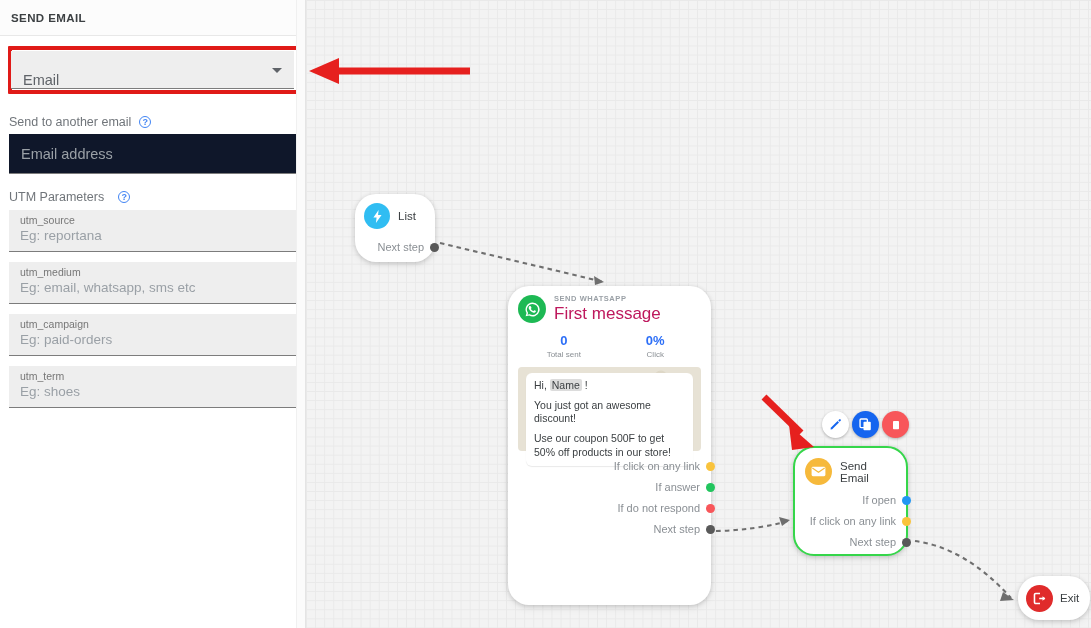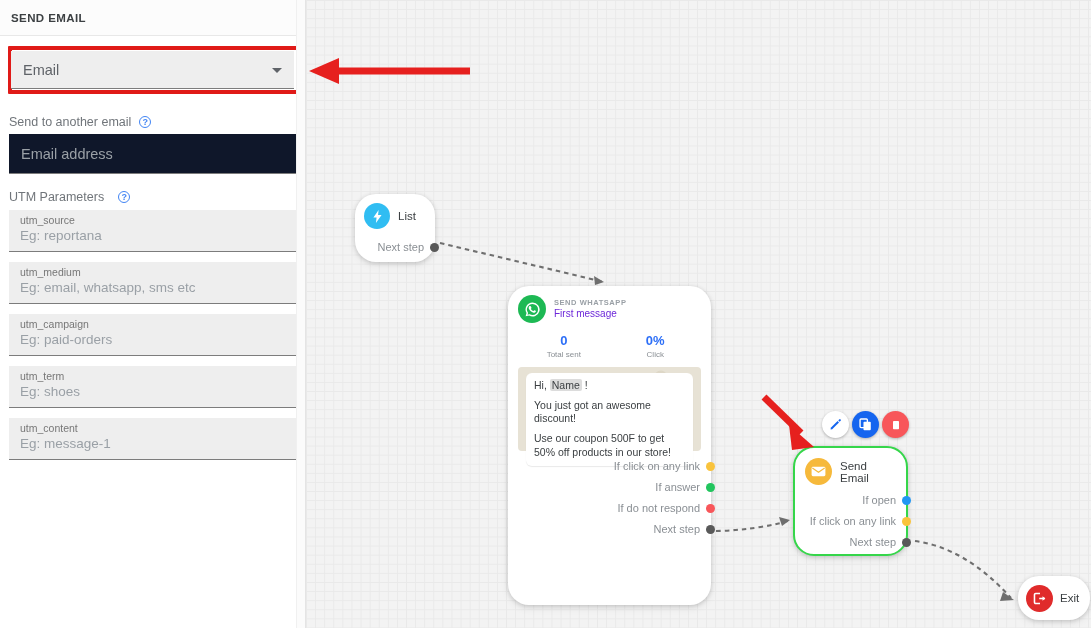--- a/index.html
+++ b/index.html
@@ -44,21 +44,21 @@
     width: 293px; height: 48px;
     border: 4px solid #e01a18;
     border-radius: 1px;
     pointer-events: none;
   }
   .select-field {
     position: relative;
     height: 38px;
     background: #eeeeee;
     border-bottom: 1px solid #7c7c7c;
-    display: flex; align-items: center;
+    display: flex; align-items: flex-end;
     padding: 0 12px;
     margin: 0 2px;
   }
   .select-field .value {
     font-size: 14.5px; color: #5f6368;
   }
   .caret {
     position: absolute; right: 12px; top: 50%;
     margin-top: -2px;
     width: 0; height: 0;
@@ -160,21 +160,21 @@
   #node-list .port-row { margin-top: 12px; margin-right: -13px; }
 
   
   #node-wa { left: 202px; top: 286px; width: 203px; height: 319px; padding: 9px 10px 0 10px; }
   #node-wa .circ-icon { background: #1db954; width: 28px; height: 28px; }
   #node-wa .wa-text { line-height: 1.05; }
   #node-wa .kicker {
     font-size: 7.5px; letter-spacing: .55px; color: #9aa0a6;
     font-weight: bold; text-transform: uppercase;
   }
-  #node-wa .nname { font-size: 10px; color: #6d28d9; margin-top: 2px; }
+  #node-wa .nname { font-size: 17px; color: #be185d; margin-top: 2px; }
   .stats { display: flex; margin-top: 10px; }
   .stat { flex: 1; text-align: center; }
   .stat .num { font-size: 13px; color: #2d6ff7; font-weight: bold; }
   .stat .cap { font-size: 8px; color: #8a8f94; margin-top: 2px; }
   .bubble-wrap {
     margin-top: 8px;
     background:
       radial-gradient(circle at 15% 25%, rgba(200,190,165,.35) 0 3px, transparent 4px),
       radial-gradient(circle at 78% 12%, rgba(200,190,165,.3) 0 6px, transparent 7px),
       radial-gradient(circle at 88% 62%, rgba(200,190,165,.3) 0 8px, transparent 9px),
@@ -281,24 +281,20 @@
         <div class="v">Eg: email, whatsapp, sms etc</div>
       </div>
       <div class="utm-field">
         <div class="k">utm_campaign</div>
         <div class="v">Eg: paid-orders</div>
       </div>
       <div class="utm-field">
         <div class="k">utm_term</div>
         <div class="v">Eg: shoes</div>
       </div>
-      <div class="utm-field">
-        <div class="k">utm_content</div>
-        <div class="v">Eg: message-1</div>
-      </div>
 
     </div>
 
     <div id="sb-track"></div>
   </div>
 
   <div id="canvas">
 
     <svg id="edges" viewBox="0 0 785 628">
 

